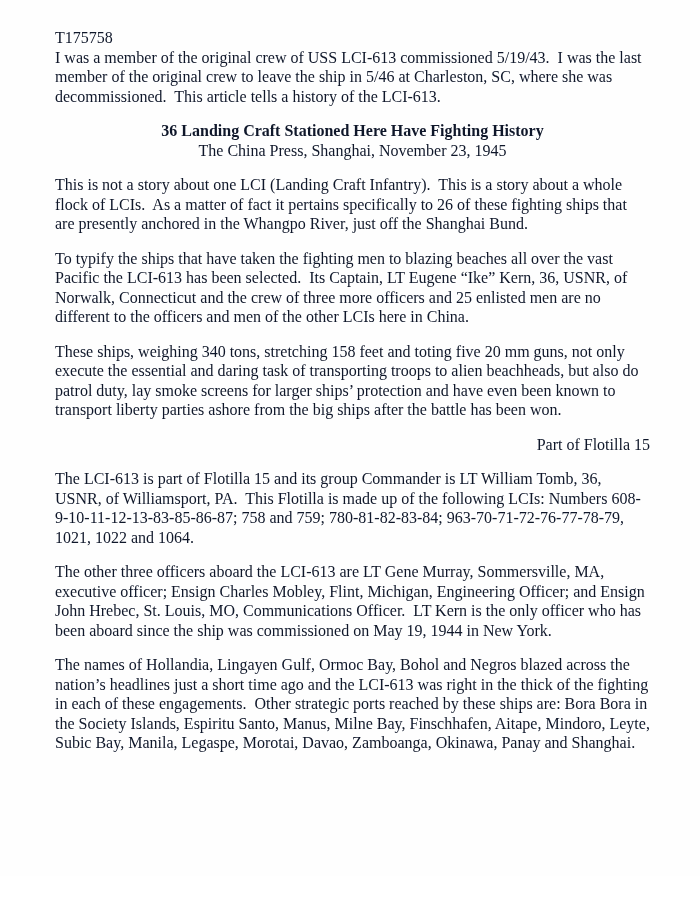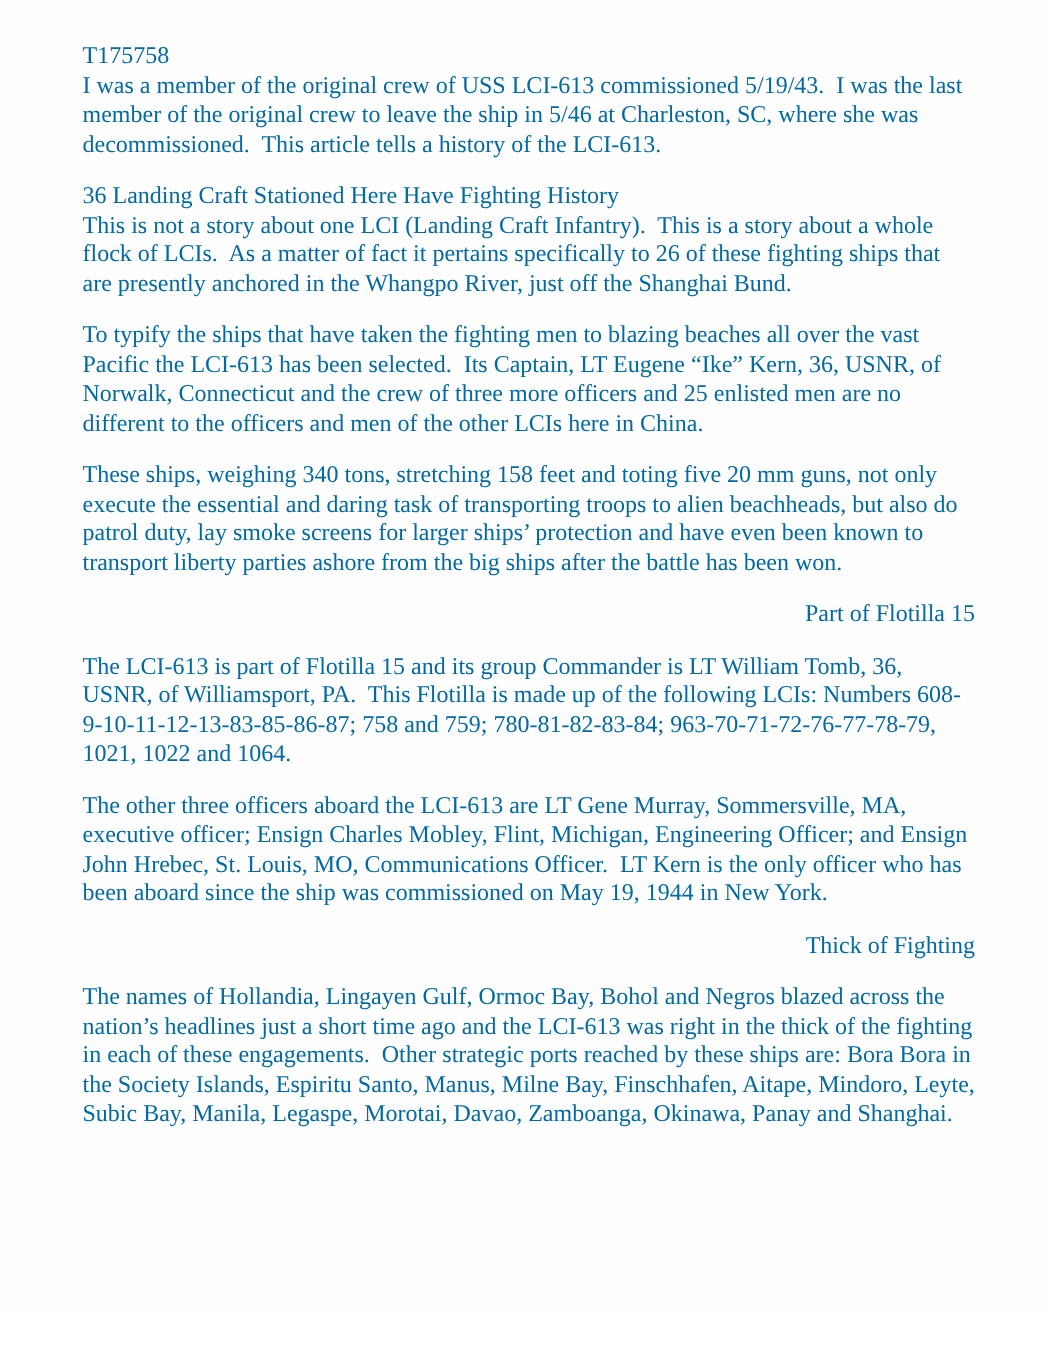--- a/index.html
+++ b/index.html
@@ -10,61 +10,61 @@
   .page {
     position: relative;
     width: 700px;
     height: 876px;
     box-sizing: border-box;
     background: #fefefe;
     padding: 28px 50px 0 55px;
     font-family: "Liberation Serif", "DejaVu Serif", serif;
     font-size: 16px;
     line-height: 19.5px;
-    color: #0369a1;
+    color: #0f172a;
     overflow: hidden;
   }
   .page p {
     margin: 0 0 15px 0;
     white-space: pre-wrap;
   }
   .page p.tight {
     margin-bottom: 0;
   }
   .headline {
-    text-align: left;
-    font-weight: normal;
+    text-align: center;
+    font-weight: bold;
     margin-bottom: 0 !important;
   }
   .subline {
     text-align: center;
   }
   .section-heading {
     text-align: right;
     font-weight: normal;
   }
 </style>
 </head>
 <body>
 
 <div class="page">
   <p class="tight">T175758</p>
 
   <p>I was a member of the original crew of USS LCI-613 commissioned 5/19/43.  I was the last member of the original crew to leave the ship in 5/46 at Charleston, SC, where she was decommissioned.  This article tells a history of the LCI-613.</p>
 
   <p class="headline">36 Landing Craft Stationed Here Have Fighting History</p>
+  <p class="subline">The China Press, Shanghai, November 23, 1945</p>
 
   <p>This is not a story about one LCI (Landing Craft Infantry).  This is a story about a whole flock of LCIs.  As a matter of fact it pertains specifically to 26 of these fighting ships that are presently anchored in the Whangpo River, just off the Shanghai Bund.</p>
 
   <p>To typify the ships that have taken the fighting men to blazing beaches all over the vast Pacific the LCI-613 has been selected.  Its Captain, LT Eugene “Ike” Kern, 36, USNR, of Norwalk, Connecticut and the crew of three more officers and 25 enlisted men are no different to the officers and men of the other LCIs here in China.</p>
 
   <p>These ships, weighing 340 tons, stretching 158 feet and toting five 20 mm guns, not only execute the essential and daring task of transporting troops to alien beachheads, but also do patrol duty, lay smoke screens for larger ships’ protection and have even been known to transport liberty parties ashore from the big ships after the battle has been won.</p>
 
   <p class="section-heading">Part of Flotilla 15</p>
 
   <p>The LCI-613 is part of Flotilla 15 and its group Commander is LT William Tomb, 36, USNR, of Williamsport, PA.  This Flotilla is made up of the following LCIs: Numbers 608-9-10-11-12-13-83-85-86-87; 758 and 759; 780-81-82-83-84; 963-70-71-72-76-77-78-79, 1021, 1022 and 1064.</p>
 
   <p>The other three officers aboard the LCI-613 are LT Gene Murray, Sommersville, MA, executive officer; Ensign Charles Mobley, Flint, Michigan, Engineering Officer; and Ensign John Hrebec, St. Louis, MO, Communications Officer.  LT Kern is the only officer who has been aboard since the ship was commissioned on May 19, 1944 in New York.</p>
 
-  <p class="section-heading">Thick of Fighting</p>
 
   <p class="tight">The names of Hollandia, Lingayen Gulf, Ormoc Bay, Bohol and Negros blazed across the nation’s headlines just a short time ago and the LCI-613 was right in the thick of the fighting in each of these engagements.  Other strategic ports reached by these ships are: Bora Bora in the Society Islands, Espiritu Santo, Manus, Milne Bay, Finschhafen, Aitape, Mindoro, Leyte, Subic Bay, Manila, Legaspe, Morotai, Davao, Zamboanga, Okinawa, Panay and Shanghai.</p>
 </div>
 
 </body></html>

